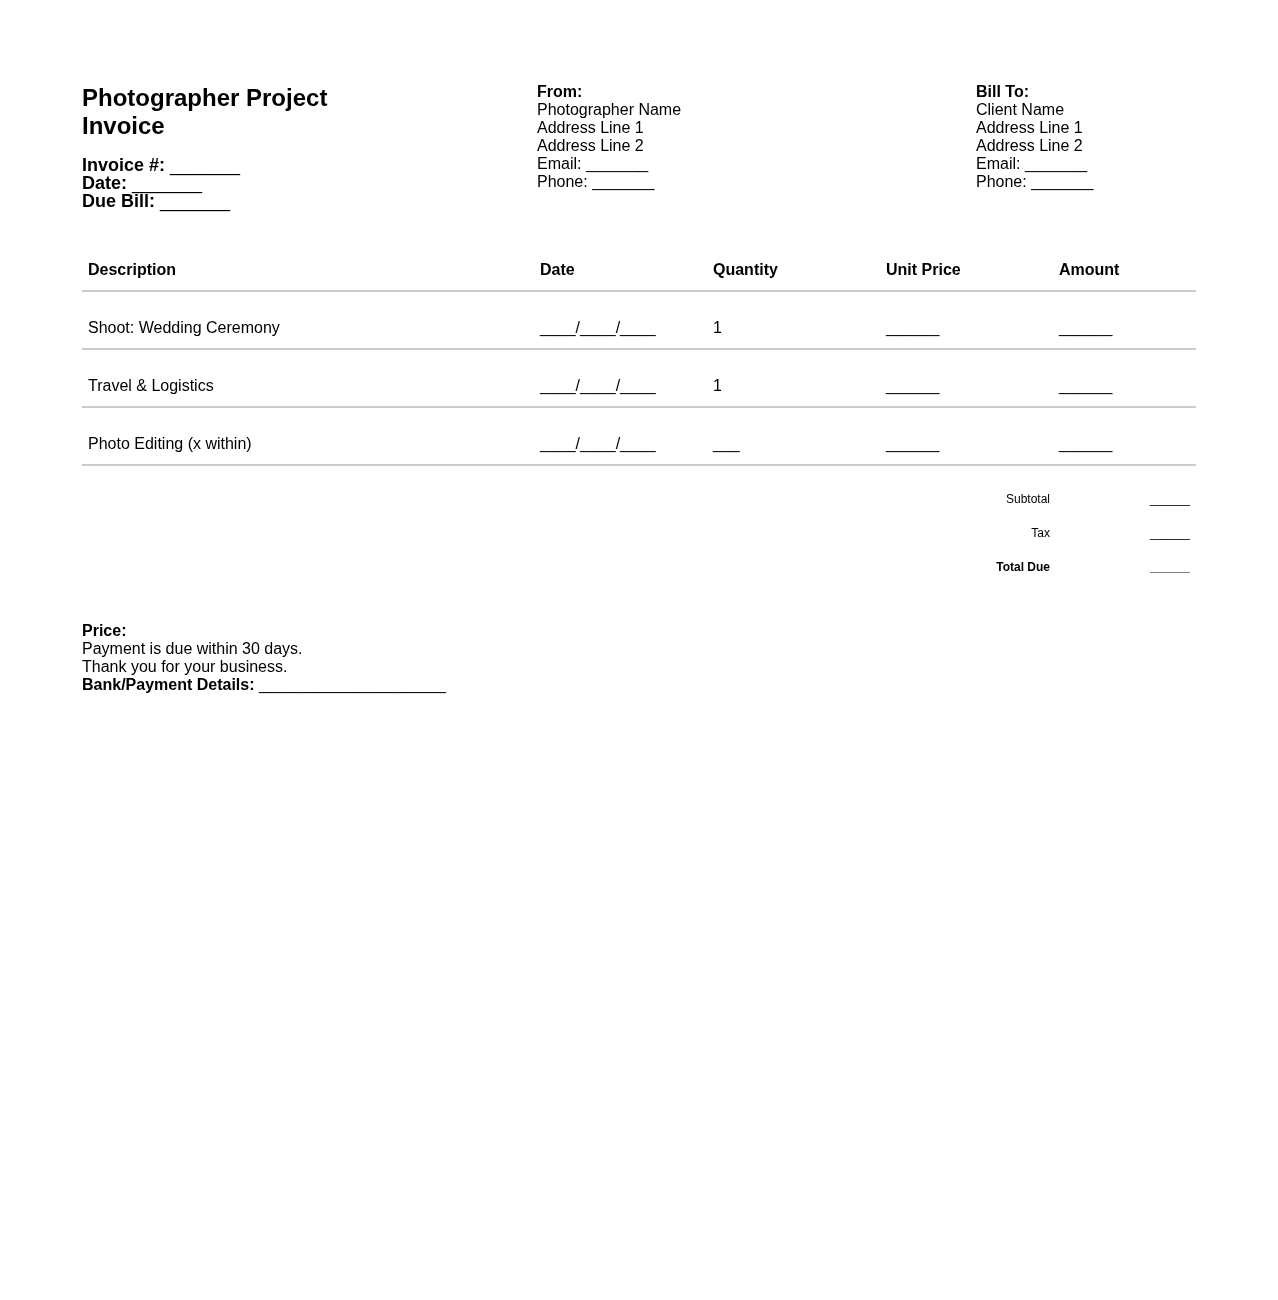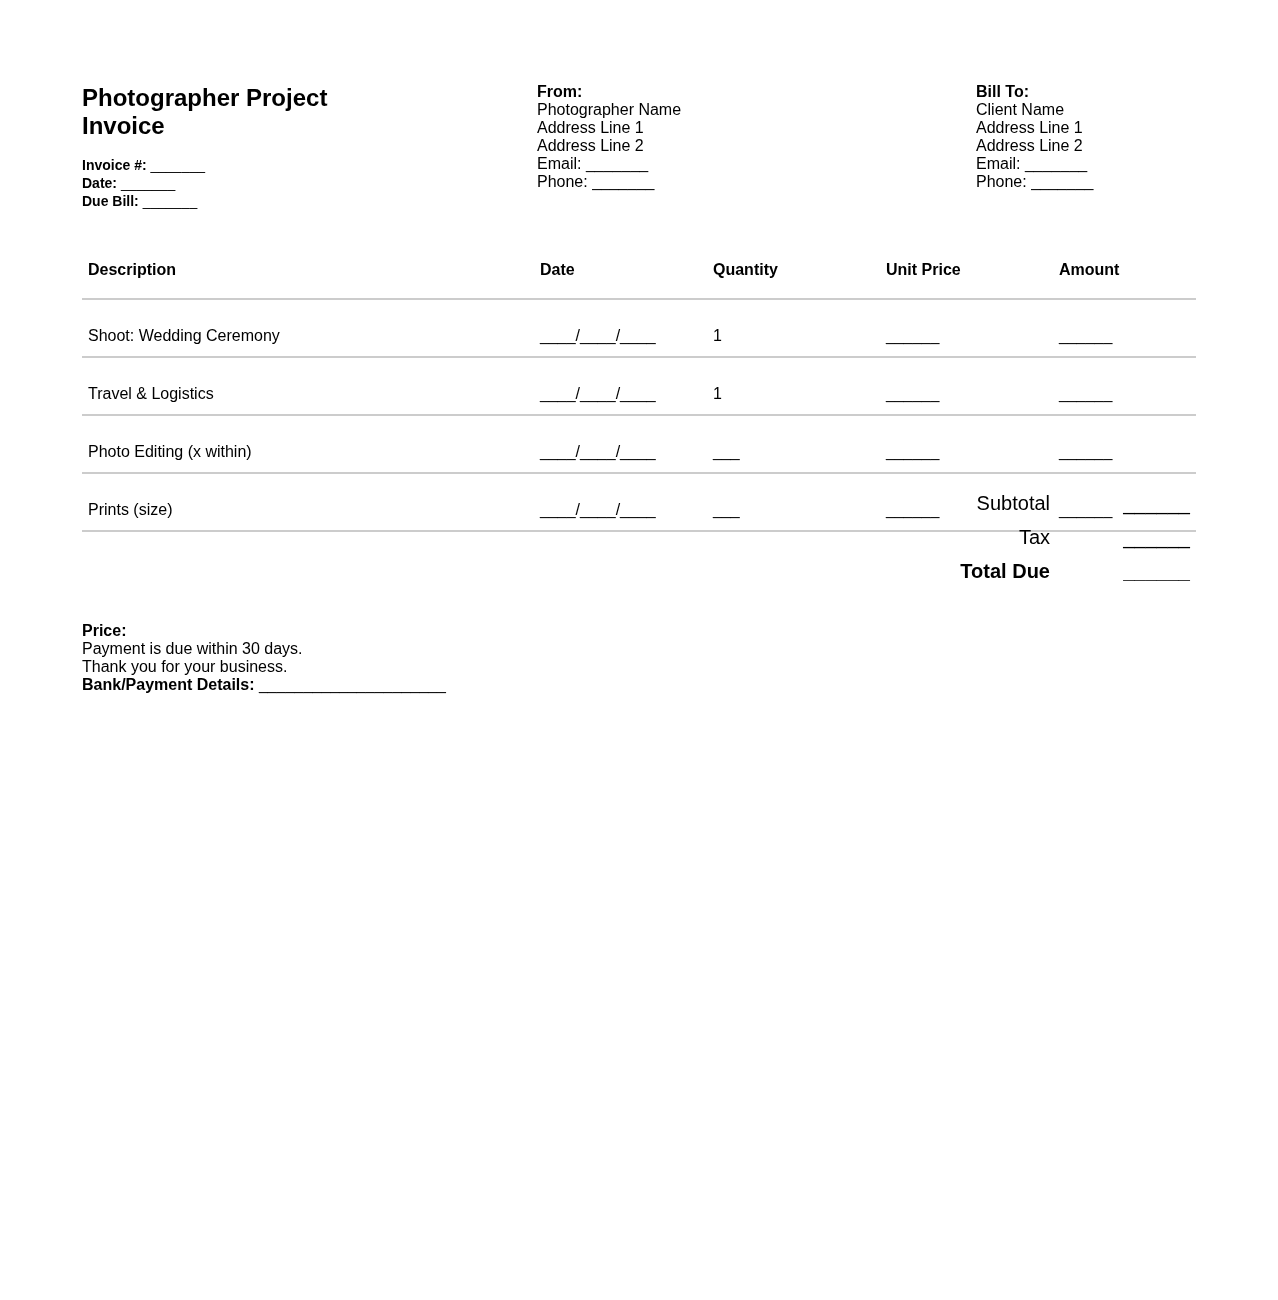--- a/index.html
+++ b/index.html
@@ -4,34 +4,34 @@
   <style>
     html, body { margin: 0; padding: 0; background: #ffffff; }
     body {
       width: 1278px; height: 1300px; position: relative;
       font-family: "Liberation Sans", sans-serif; color: #000;
     }
     .page { position: absolute; left: 82px; top: 0; width: 1114px; }
     .header { position: relative; height: 240px; }
     .title-block { position: absolute; left: 0; top: 84px; width: 300px; }
     .title { font-size: 24px; font-weight: bold; line-height: 28px; margin: 0; }
-    .meta { margin-top: 16px; font-size: 14px; line-height: 18px; font-weight: bold; }
+    .meta { margin-top: 16px; font-size: 18px; line-height: 18px; font-weight: bold; }
     .meta .val { font-weight: normal; }
     .addr { position: absolute; top: 83px; font-size: 16px; line-height: 18px; }
     .addr .lbl { font-weight: bold; }
     .from { left: 455px; }
     .billto { left: 894px; }
     table.items { position: absolute; left: 0; top: 250px; width: 1114px; border-collapse: collapse; font-size: 16px; }
-    table.items th { text-align: left; font-weight: bold; height: 40px; padding: 0 0 8px 6px; border-bottom: 2px solid #cccccc; }
+    table.items th { text-align: left; font-weight: bold; height: 40px; padding: 0 0 0 6px; border-bottom: 2px solid #cccccc; }
     table.items td { height: 40px; padding: 16px 0 0 6px; border-bottom: 2px solid #cccccc; vertical-align: middle; }
     .c-desc { width: 446px; }
     .c-date { width: 167px; }
     .c-qty { width: 167px; }
     .c-unit { width: 167px; }
-    .totals { position: absolute; top: 492px; right: 6px; font-size: 20px; }
+    .totals { position: absolute; top: 492px; right: 6px; font-size: 12px; }
     .trow { display: flex; justify-content: flex-end; height: 34px; align-items: flex-start; }
     .trow .tl { width: 180px; text-align: right; }
     .trow .tv { width: 140px; text-align: right; }
     .trow.bold { font-weight: bold; }
     .notes { position: absolute; top: 622px; left: 0; font-size: 16px; line-height: 18px; }
     .notes .b { font-weight: bold; }
   </style>
 </head>
 <body>
 
@@ -93,27 +93,20 @@
         <td>______</td>
         <td>______</td>
       </tr>
       <tr>
         <td>Photo Editing (x within)</td>
         <td>____/____/____</td>
         <td>___</td>
         <td>______</td>
         <td>______</td>
       </tr>
-      <tr>
-        <td>Prints (size)</td>
-        <td>____/____/____</td>
-        <td>___</td>
-        <td>______</td>
-        <td>______</td>
-      </tr>
     </tbody>
   </table>
 
   <div class="totals">
     <div class="trow">
       <span class="tl">Subtotal</span>
       <span class="tv">______</span>
     </div>
     <div class="trow">
       <span class="tl">Tax</span>

